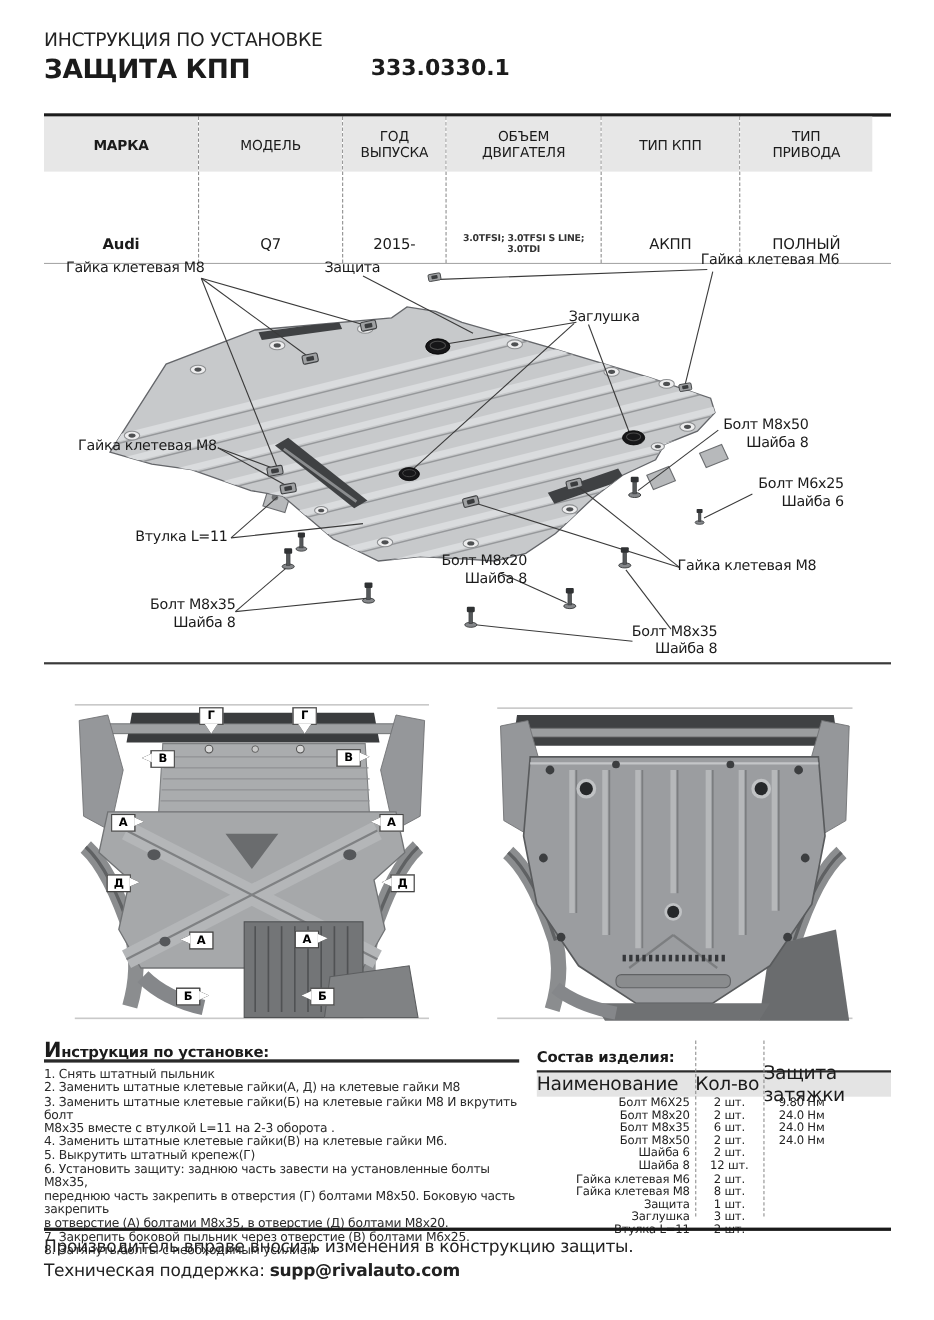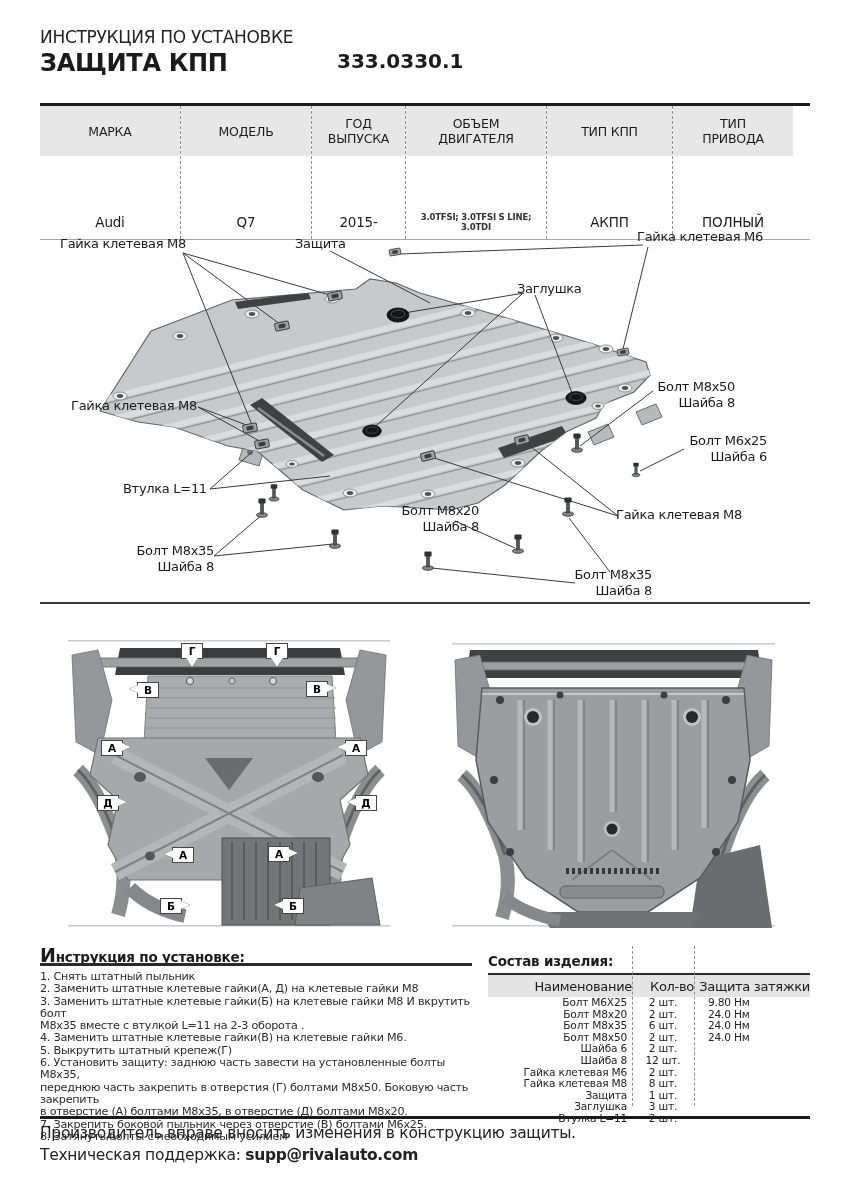--- a/index.html
+++ b/index.html
@@ -33,21 +33,21 @@
   .marker.right .tri{right:-9px;top:2px;border-top:4.5px solid transparent;border-bottom:4.5px solid transparent;border-left:9px solid #fff;}
   
   .inst-heading{position:absolute;left:40px;top:944px;font-size:13.5px;font-weight:bold;letter-spacing:-0.2px;}
   .inst-heading::first-letter{font-size:19px;}
   .inst-underline{position:absolute;left:40px;top:963px;width:432px;height:2.5px;background:#2a2a2a;}
   .inst-lines{position:absolute;left:40px;top:971px;width:445px;font-size:11.2px;line-height:12.3px;color:#2b2b2b;letter-spacing:-0.25px;}
   
   .parts{position:absolute;left:488px;top:944px;width:322px;margin-top:9px;}
   .parts-heading{font-size:13.5px;font-weight:bold;letter-spacing:-0.2px;}
   .pt-head{margin-top:4px;border-top:2.5px solid #2a2a2a;background:#e4e4e4;display:flex;height:22px;align-items:center;}
-  .pt-head div{text-align:right;font-size:13px;letter-spacing:-0.3px;}
+  .pt-head div{text-align:left;font-size:17px;letter-spacing:-0.3px;}
   .pc1{width:144px;} .pc2{width:62px;} .pc3{width:116px;}
   .prow{display:flex;height:11.6px;font-size:10.6px;line-height:11.6px;letter-spacing:-0.2px;color:#222;}
   .pname{width:144px;text-align:right;padding-right:5px;box-sizing:border-box;}
   .pqty{width:62px;text-align:center;}
   .ptorque{width:116px;padding-left:14px;box-sizing:border-box;}
   .pdash{position:absolute;top:946px;height:160px;width:0;border-left:1px dashed #8f8f8f;z-index:3;}
   
   .footer-rule{position:absolute;left:40px;top:1116px;width:770px;height:3px;background:#1a1a1a;}
   .footer-1{position:absolute;left:40px;top:1124px;font-size:15.5px;color:#222;letter-spacing:-0.3px;}
   .footer-2{position:absolute;left:40px;top:1146px;font-size:15.5px;color:#222;letter-spacing:-0.3px;}
@@ -56,21 +56,21 @@
 </head>
 <body>
 
 <div class="page">
 
   <div class="doc-subtitle">ИНСТРУКЦИЯ ПО УСТАНОВКЕ</div>
   <div class="doc-title">ЗАЩИТА КПП</div>
   <div class="doc-number">333.0330.1</div>
 
   <div class="vtable">
-      <div class="vcol" style="width: 140px;">
+      <div class="vcol" style="width: 140px; font-weight: bold;">
         <div class="vhead">МАРКА</div>
         <div class="vval">Audi</div>
       </div>
       <div class="vcol" style="width: 130px;">
         <div class="vhead">МОДЕЛЬ</div>
         <div class="vval">Q7</div>
       </div>
       <div class="vcol" style="width: 93px;">
         <div class="vhead">ГОД
 ВЫПУСКА</div>

